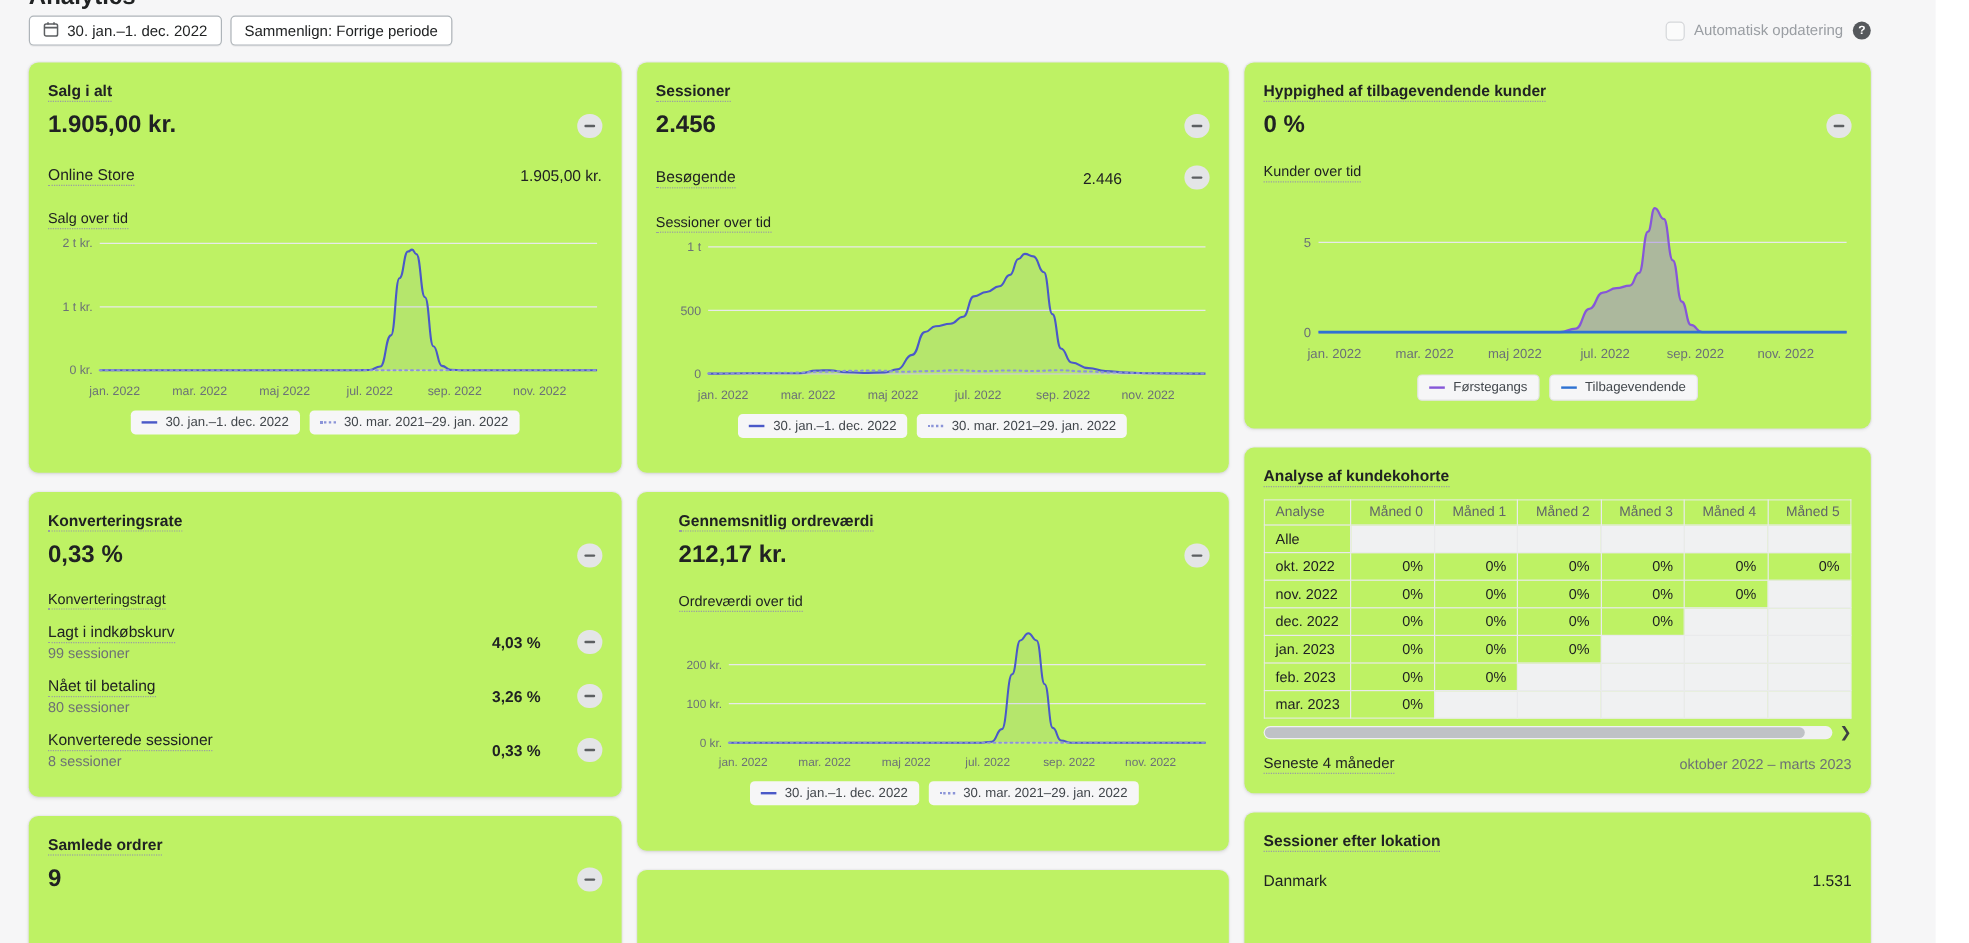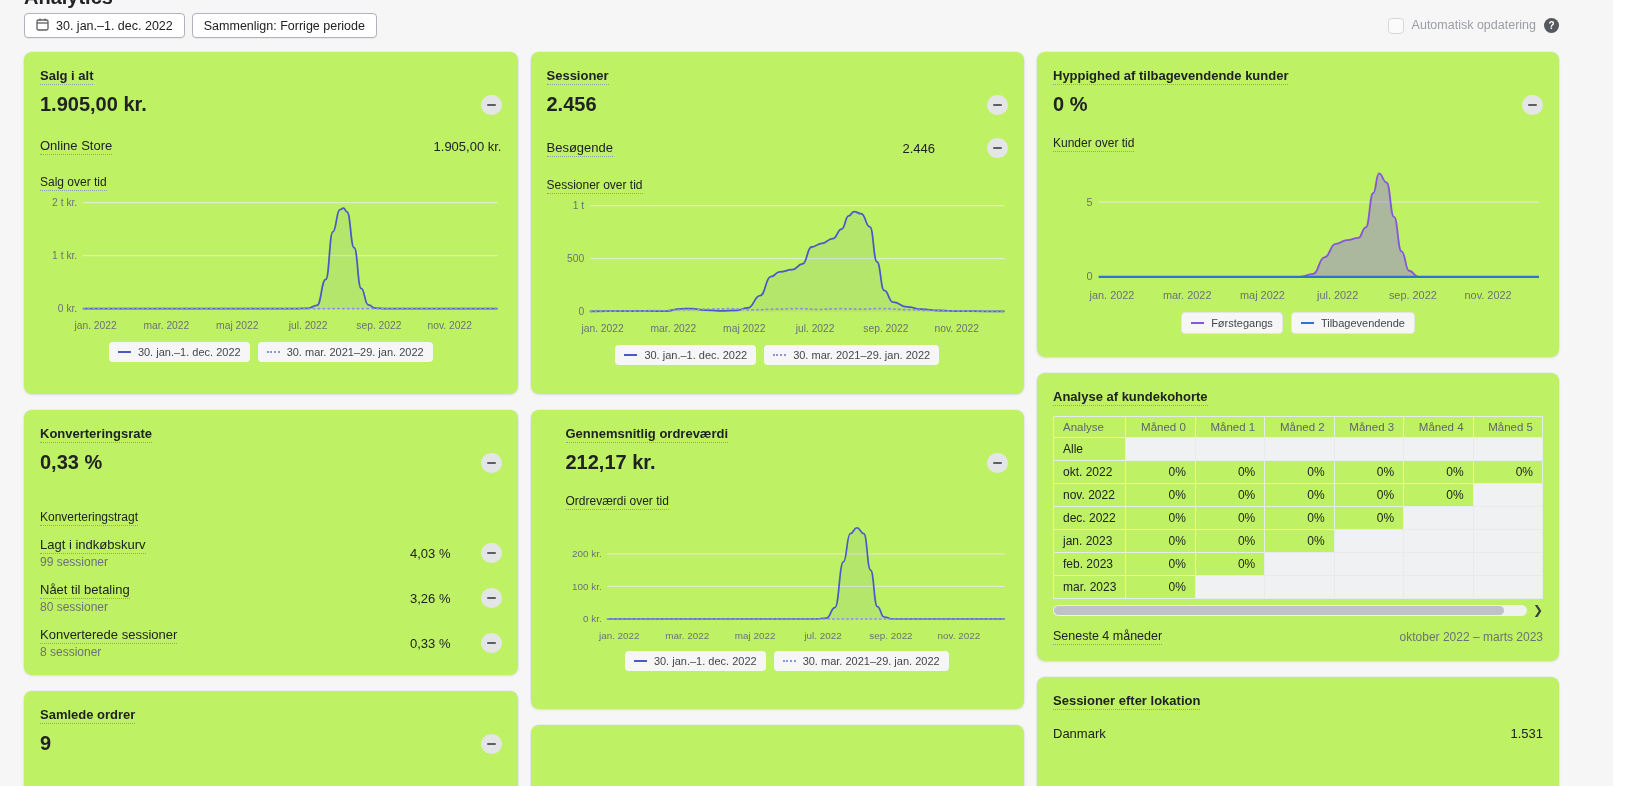--- a/index.html
+++ b/index.html
@@ -32,26 +32,26 @@
   .metric-row .spacer { flex:1; }
   .mr { margin-right:52px; }
   .chart-label { margin-top:20px; font-size:12px; }
   svg.chart { display:block; width:100%; margin-top:2px; }
   .legend { display:flex; justify-content:center; gap:8px; margin-top:4px; }
   .pill { display:inline-flex; align-items:center; gap:7px; background:#f6f6f7; border-radius:4px;
           padding:4px 9px; font-size:11px; color:#42474c; cursor:pointer; }
   .pill.outline { background:#f6f6f7; border:1px solid #e3e4e6; }
   .mark { width:13px; border-top:2px solid #4a59c8; display:inline-block; }
   .mark.dot { border-top-style:dotted; }
-  .sect-label { margin-top:36px; font-size:12px; }
+  .sect-label { margin-top:18px; font-size:12px; }
   .funnel-row { display:flex; align-items:center; margin-top:13px; }
   .funnel-row:first-of-type { margin-top:16px; }
   .funnel-row .fl { flex:1; font-size:13px; }
   .funnel-row .sub { font-size:12px; color:#6d7175; margin-top:3px; }
-  .fv { font-size:13px; margin-right:30px; }
+  .fv { font-size:13px; margin-right:30px;font-weight:bold; }
   .table-wrap { margin-top:12px; overflow:hidden; }
   table { border-collapse:collapse; min-width:490px; font-size:12px; }
   th, td { border:1px solid #e9eaec; padding:4px 9px; text-align:right; white-space:nowrap; }
   th { font-weight:400; color:#616569; font-size:11.5px; }
   th:not(.first) { min-width:48px; }
   th.first, td.first { text-align:left; width:64px; }
   td.shaded { background:#f0f1f2; }
   .hscroll { display:flex; align-items:center; gap:6px; margin-top:5px; }
   .track { flex:1; height:11px; background:#f0f1f2; border-radius:6px; position:relative; }
   .thumb { position:absolute; left:1px; top:1px; bottom:1px; width:95%; background:#bfc2c6; border-radius:5px; }

